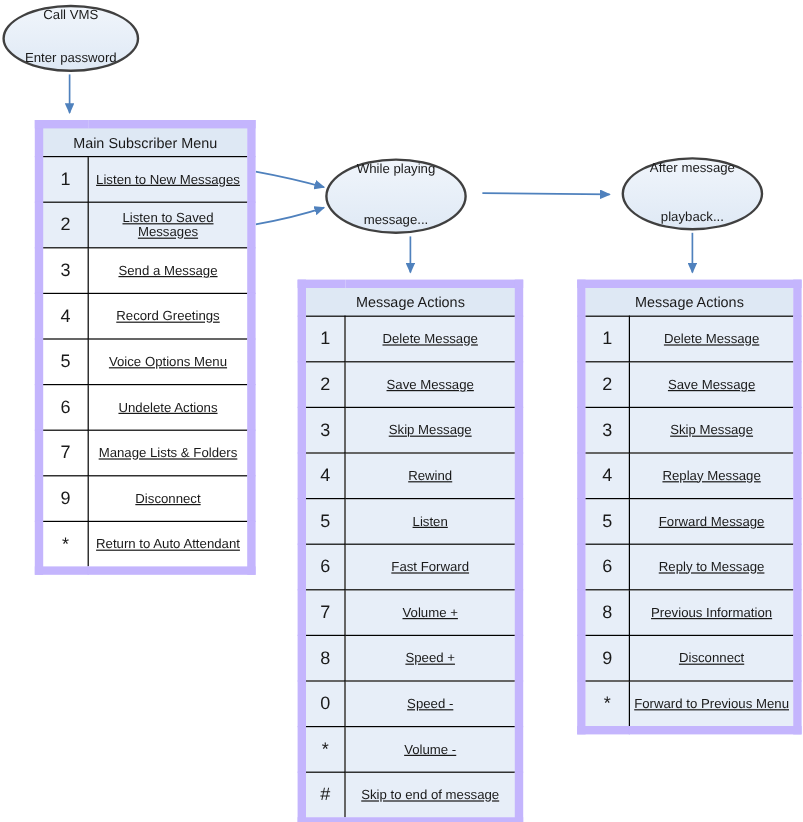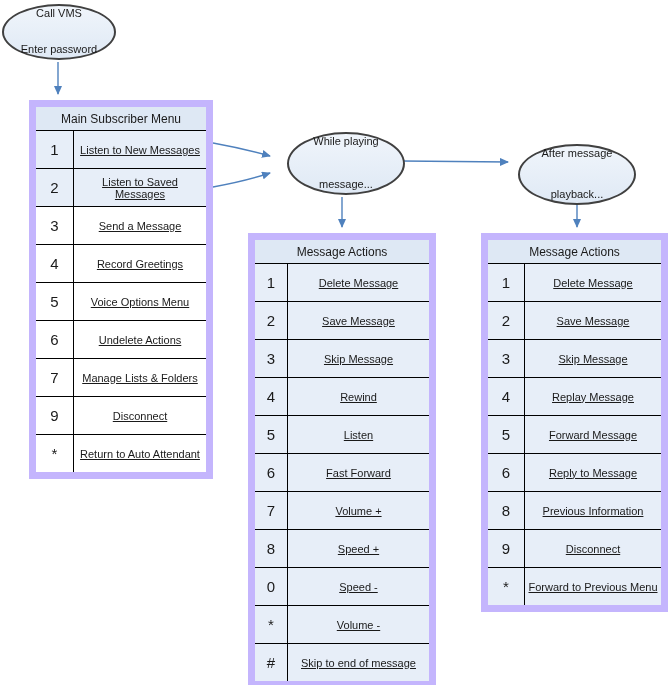--- a/index.html
+++ b/index.html
@@ -27,22 +27,22 @@
     display: flex;
     flex-direction: column;
     align-items: center;
     justify-content: space-between;
     text-align: center;
     font-size: 11px;
     line-height: 1.45;
     box-sizing: border-box;
   }
   .node-start   { left: 2px;   top: 4px;   width: 114px; height: 56px; }
-  .node-while   { left: 287px; top: 132px; width: 118px; height: 63px; gap: 24px; }
-  .node-after   { left: 518px; top: 144px; width: 118px; height: 61px; }
+  .node-while   { left: 271px; top: 132px; width: 118px; height: 63px; gap: 24px; }
+  .node-after   { left: 518px; top: 131px; width: 118px; height: 61px; }
 
   table.menu-table {
     position: absolute;
     z-index: 2;
     border-collapse: collapse;
     table-layout: fixed;
     background: #ffffff;
     border: 7px solid #c4b5fd;
   }
   .menu-table th, .menu-table td {

